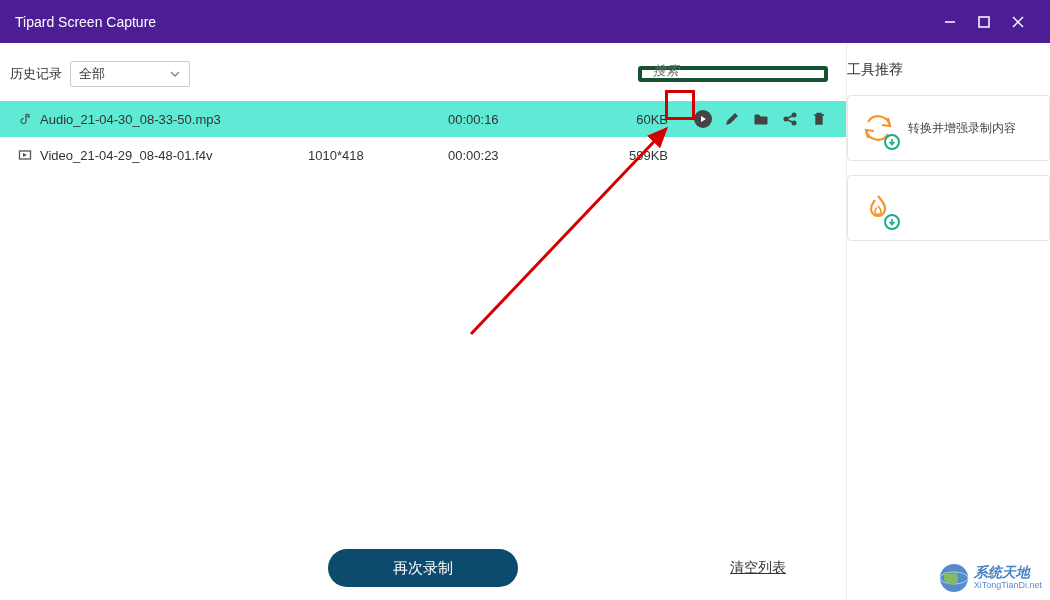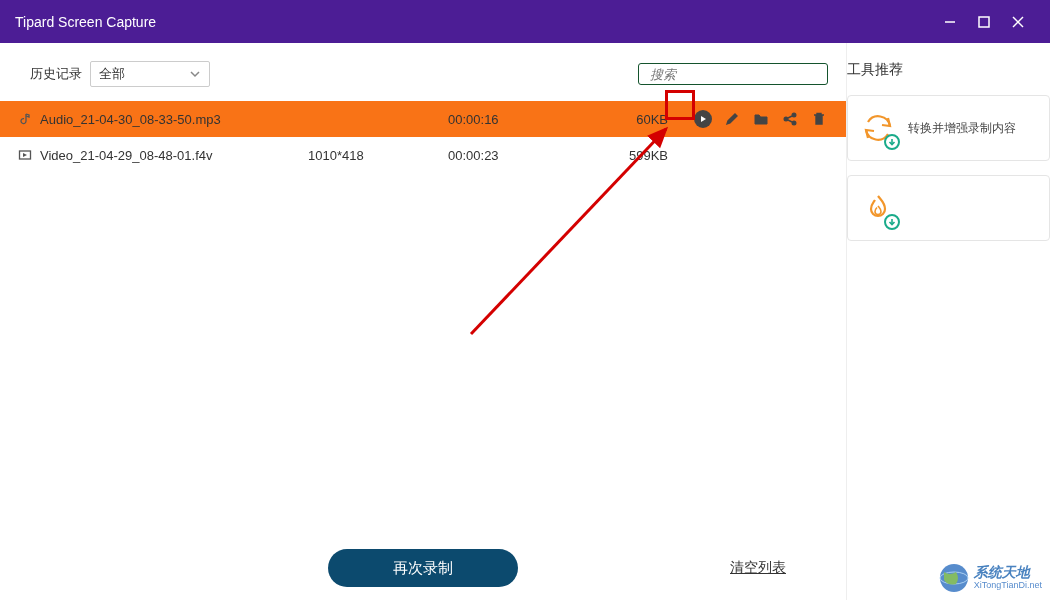--- a/index.html
+++ b/index.html
@@ -7,31 +7,31 @@
 
 .titlebar { height: 43px; background: #4c1d95; display: flex; align-items: center; padding: 0 15px; color: #fff; }
 .titlebar .title { font-size: 14px; flex: 1; }
 .titlebar .win-btn { width: 34px; height: 40px; display: flex; align-items: center; justify-content: center; cursor: pointer; }
 .titlebar svg { stroke: #fff; fill: none; }
 
 .content { display: flex; height: 560px; }
 .main { flex: 1; display: flex; flex-direction: column; padding: 18px 0 0 0; position: relative; }
 .sidebar { width: 210px; border-left: 1px solid #eee; padding: 18px 0; }
 
-.toolbar { display: flex; align-items: center; padding: 0 18px 14px 30px; }
+.toolbar { display: flex; align-items: center; padding: 0 18px 14px 10px; }
 .toolbar-label { font-size: 13px; color: #333; margin-right: 8px; }
 .select { width: 120px; height: 26px; border: 1px solid #ccc; border-radius: 2px; display: flex; align-items: center; padding: 0 8px; font-size: 13px; color: #333; justify-content: space-between; cursor: pointer; background: #fff; }
 .select svg { stroke: #888; }
-.search { margin-left: auto; width: 190px; height: 22px; border: 1px solid #14532d; border-radius: 3px; display: flex; align-items: center; padding: 0 6px; }
+.search { margin-left: auto; width: 190px; height: 16px; border: 4px solid #14532d; border-radius: 3px; display: flex; align-items: flex-end; padding: 0 6px; }
 .search svg { stroke: #999; }
 .search input { border: none; outline: none; font-size: 13px; color: #666; flex: 1; margin-left: 5px; font-style: italic; background: transparent; }
 
 .list { flex: 1; }
 .row { height: 36px; display: flex; align-items: center; padding: 0 18px; font-size: 13px; color: #333; }
-.row.sel { background: #f97316; }
+.row.sel { background: #5eead4; }
 .row .ico { width: 22px; display: flex; align-items: center; }
 .row .name { width: 268px; }
 .row .res { width: 140px; }
 .row .dur { width: 150px; }
 .row .size { width: 70px; text-align: right; }
 .row .actions { display: flex; gap: 11px; margin-left: 26px; align-items: center; }
 .iconbtn { width: 18px; height: 18px; display: flex; align-items: center; justify-content: center; cursor: pointer; }
 .iconbtn svg { stroke: #444; fill: #444; }
 .play-circle { width: 18px; height: 18px; border-radius: 50%; background: #444; display: flex; align-items: center; justify-content: center; }
 .play-circle svg { fill: #fff; stroke: none; }

